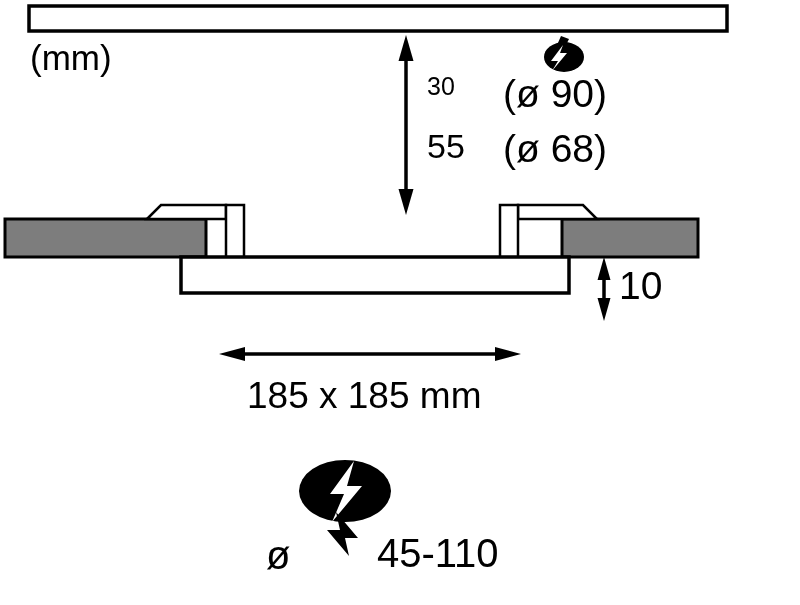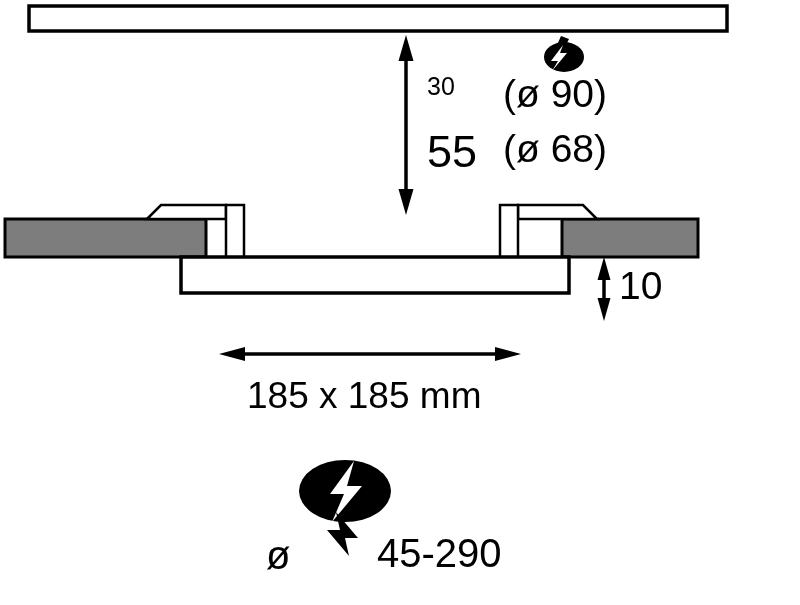--- a/index.html
+++ b/index.html
@@ -75,27 +75,28 @@
       <polygon points="563,45 551,61 558,61 552,71 567,53 560,53" fill="#ffffff"></polygon>
     </g>
 
     <g>
       <ellipse cx="345" cy="491" rx="46" ry="31" fill="#000000"></ellipse>
       <polygon points="354,461 330,494 344,494 332,522 362,486 347,486" fill="#ffffff"></polygon>
       <polygon points="336,512 358,538 345,538 349,556 327,530 340,530" fill="#000000"></polygon>
     </g>
   </svg>
 
+  <div class="txt" style="left:30px; top:40px; font-size:35px;">(mm)</div>
 
   <div class="txt" style="left:427px; top:74px; font-size:25px;">30</div>
   <div class="txt" style="left:503px; top:74px; font-size:39px;">(ø 90)</div>
 
-  <div class="txt" style="left:427px; top:129px; font-size:45px;">55</div>
+  <div class="txt" style="left:427px; top:129px; font-size:34px;">55</div>
   <div class="txt" style="left:503px; top:129px; font-size:39px;">(ø 68)</div>
 
   <div class="txt" style="left:619px; top:266px; font-size:39px;text-align:right;">10</div>
 
   <div class="txt" style="left:247px; top:377px; font-size:37px;">185 x 185 mm</div>
 
   <div class="txt" style="left:266px; top:535px; font-size:40px;">ø</div>
-  <div class="txt" style="left:377px; top:533px; font-size:40px;">45-290</div>
+  <div class="txt" style="left:377px; top:533px; font-size:40px;">45-110</div>
 
 </div>
 
 </body></html>

